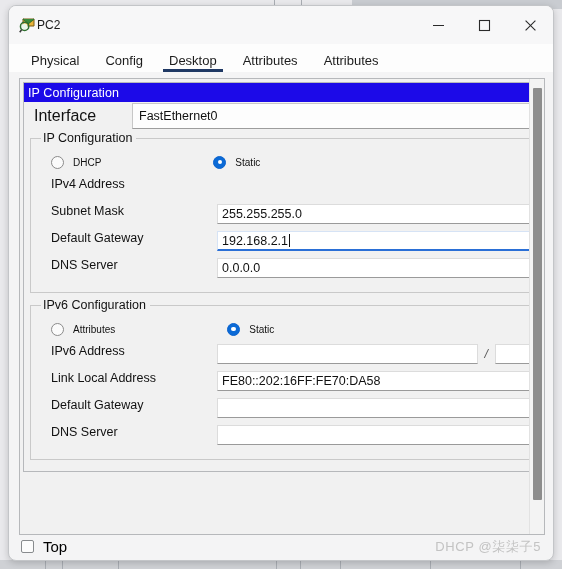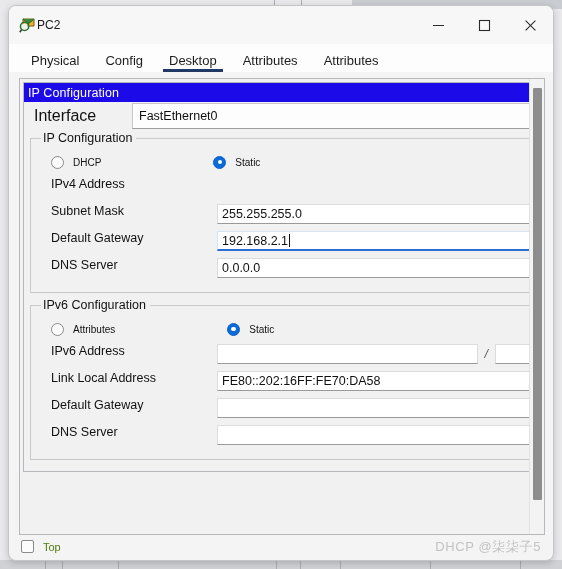--- a/index.html
+++ b/index.html
@@ -341,22 +341,22 @@
     left: 0;
     bottom: 0;
     width: 100%;
     height: 27px;
     display: flex;
     align-items: center;
     padding-left: 4px;
     box-sizing: border-box;
   }
   #top-label {
-    font-size: 11px;
-    color: #4d7c0f;
+    font-size: 15px;
+    color: #000000;
   }
   #watermark {
     margin-left: auto;
     margin-right: 12px;
     font-size: 13px;
     color: #c3c3c3;
     letter-spacing: .6px;
     white-space: nowrap;
   }
 </style>

